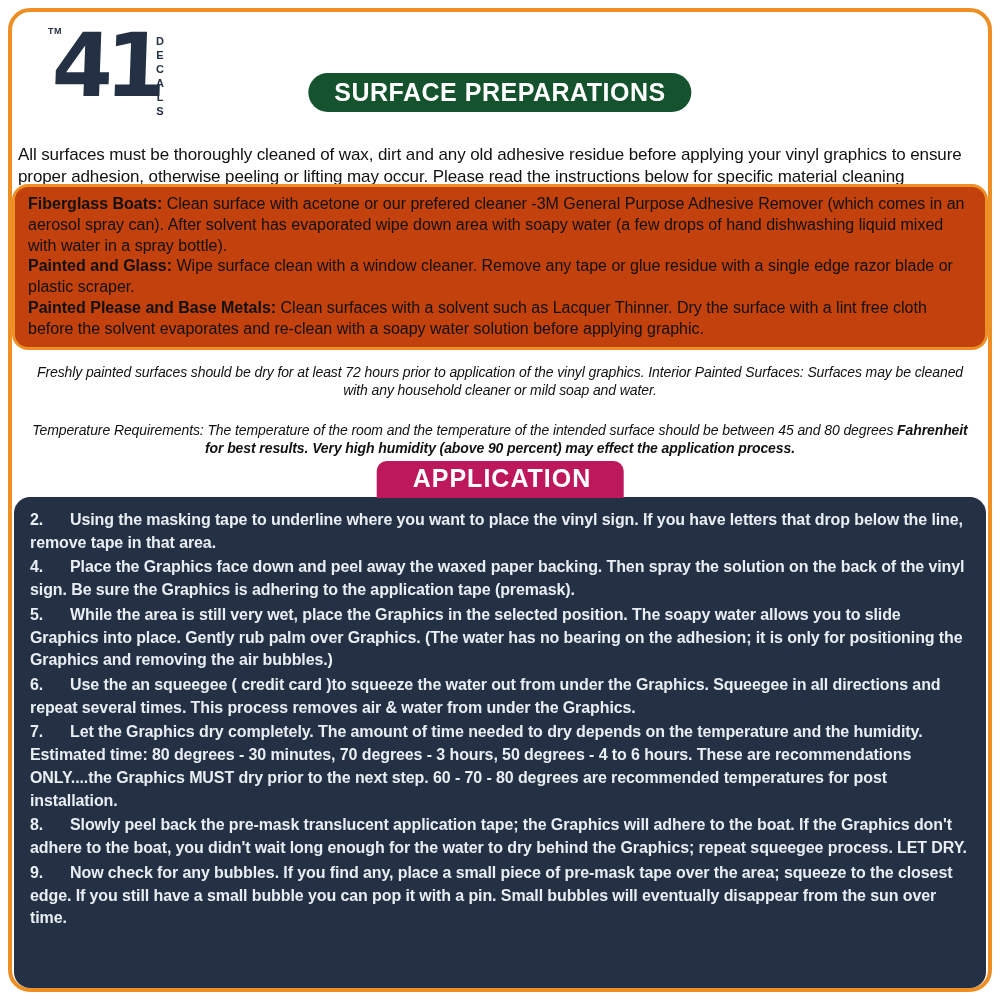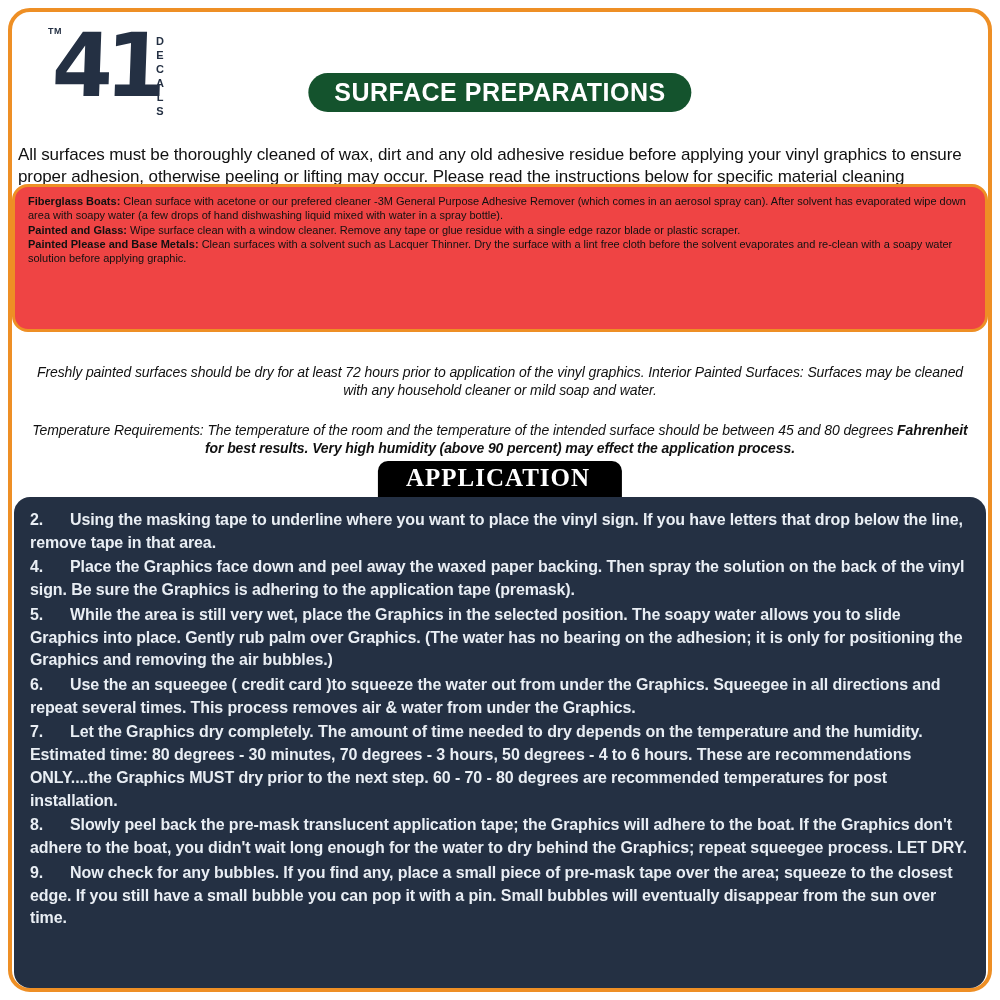--- a/index.html
+++ b/index.html
@@ -32,38 +32,38 @@
   }
 
   .intro{
     position:absolute;top:127px;left:18px;right:16px;
     font-size:17px;line-height:1.27;letter-spacing:-0.1px;
   }
 
   .materials{
     position:absolute;top:184px;left:12px;right:12px;min-height:148px;
     border:3px solid #EE8F25;border-radius:16px;padding:7px 13px;
-    font-size:11px;line-height:1.3;box-sizing:border-box;background:#ef4444;
+    font-size:16px;line-height:1.3;box-sizing:border-box;background:#c2410c;
   }
   .materials p{margin:0;}
   .materials b{font-weight:bold;}
 
   .note{
     position:absolute;left:28px;right:28px;text-align:center;
     font-style:italic;font-size:14px;line-height:1.3;letter-spacing:-0.1px;
   }
   .note-painted{top:349px;}
   .note-temp{top:407px;}
   .note-temp .bold-part{font-weight:bold;}
 
   .app-badge{
     position:absolute;top:461px;left:50%;transform:translateX(-50%);
-    background:#000000;color:#fff;font-weight:bold;font-size:25px;
-    padding:3px 32px 5px 28px;border-radius:10px 10px 0 0;letter-spacing:1px;
-    white-space:nowrap;z-index:2;font-family:Liberation Serif, serif;
+    background:#be185d;color:#fff;font-weight:bold;font-size:25px;
+    padding:3px 32px 5px 36px;border-radius:10px 10px 0 0;letter-spacing:1px;
+    white-space:nowrap;z-index:2;
   }
 
   .app-box{
     position:absolute;top:497px;left:14px;right:14px;bottom:12px;
     background:#243043;border-radius:16px;padding:12px 16px;box-sizing:border-box;
     color:#E9EEF4;font-weight:bold;font-size:16px;line-height:1.42;z-index:1;
     letter-spacing:-0.1px;
   }
   .step{margin:0 0 2px 0;}
   .step-num{display:inline-block;width:40px;}

